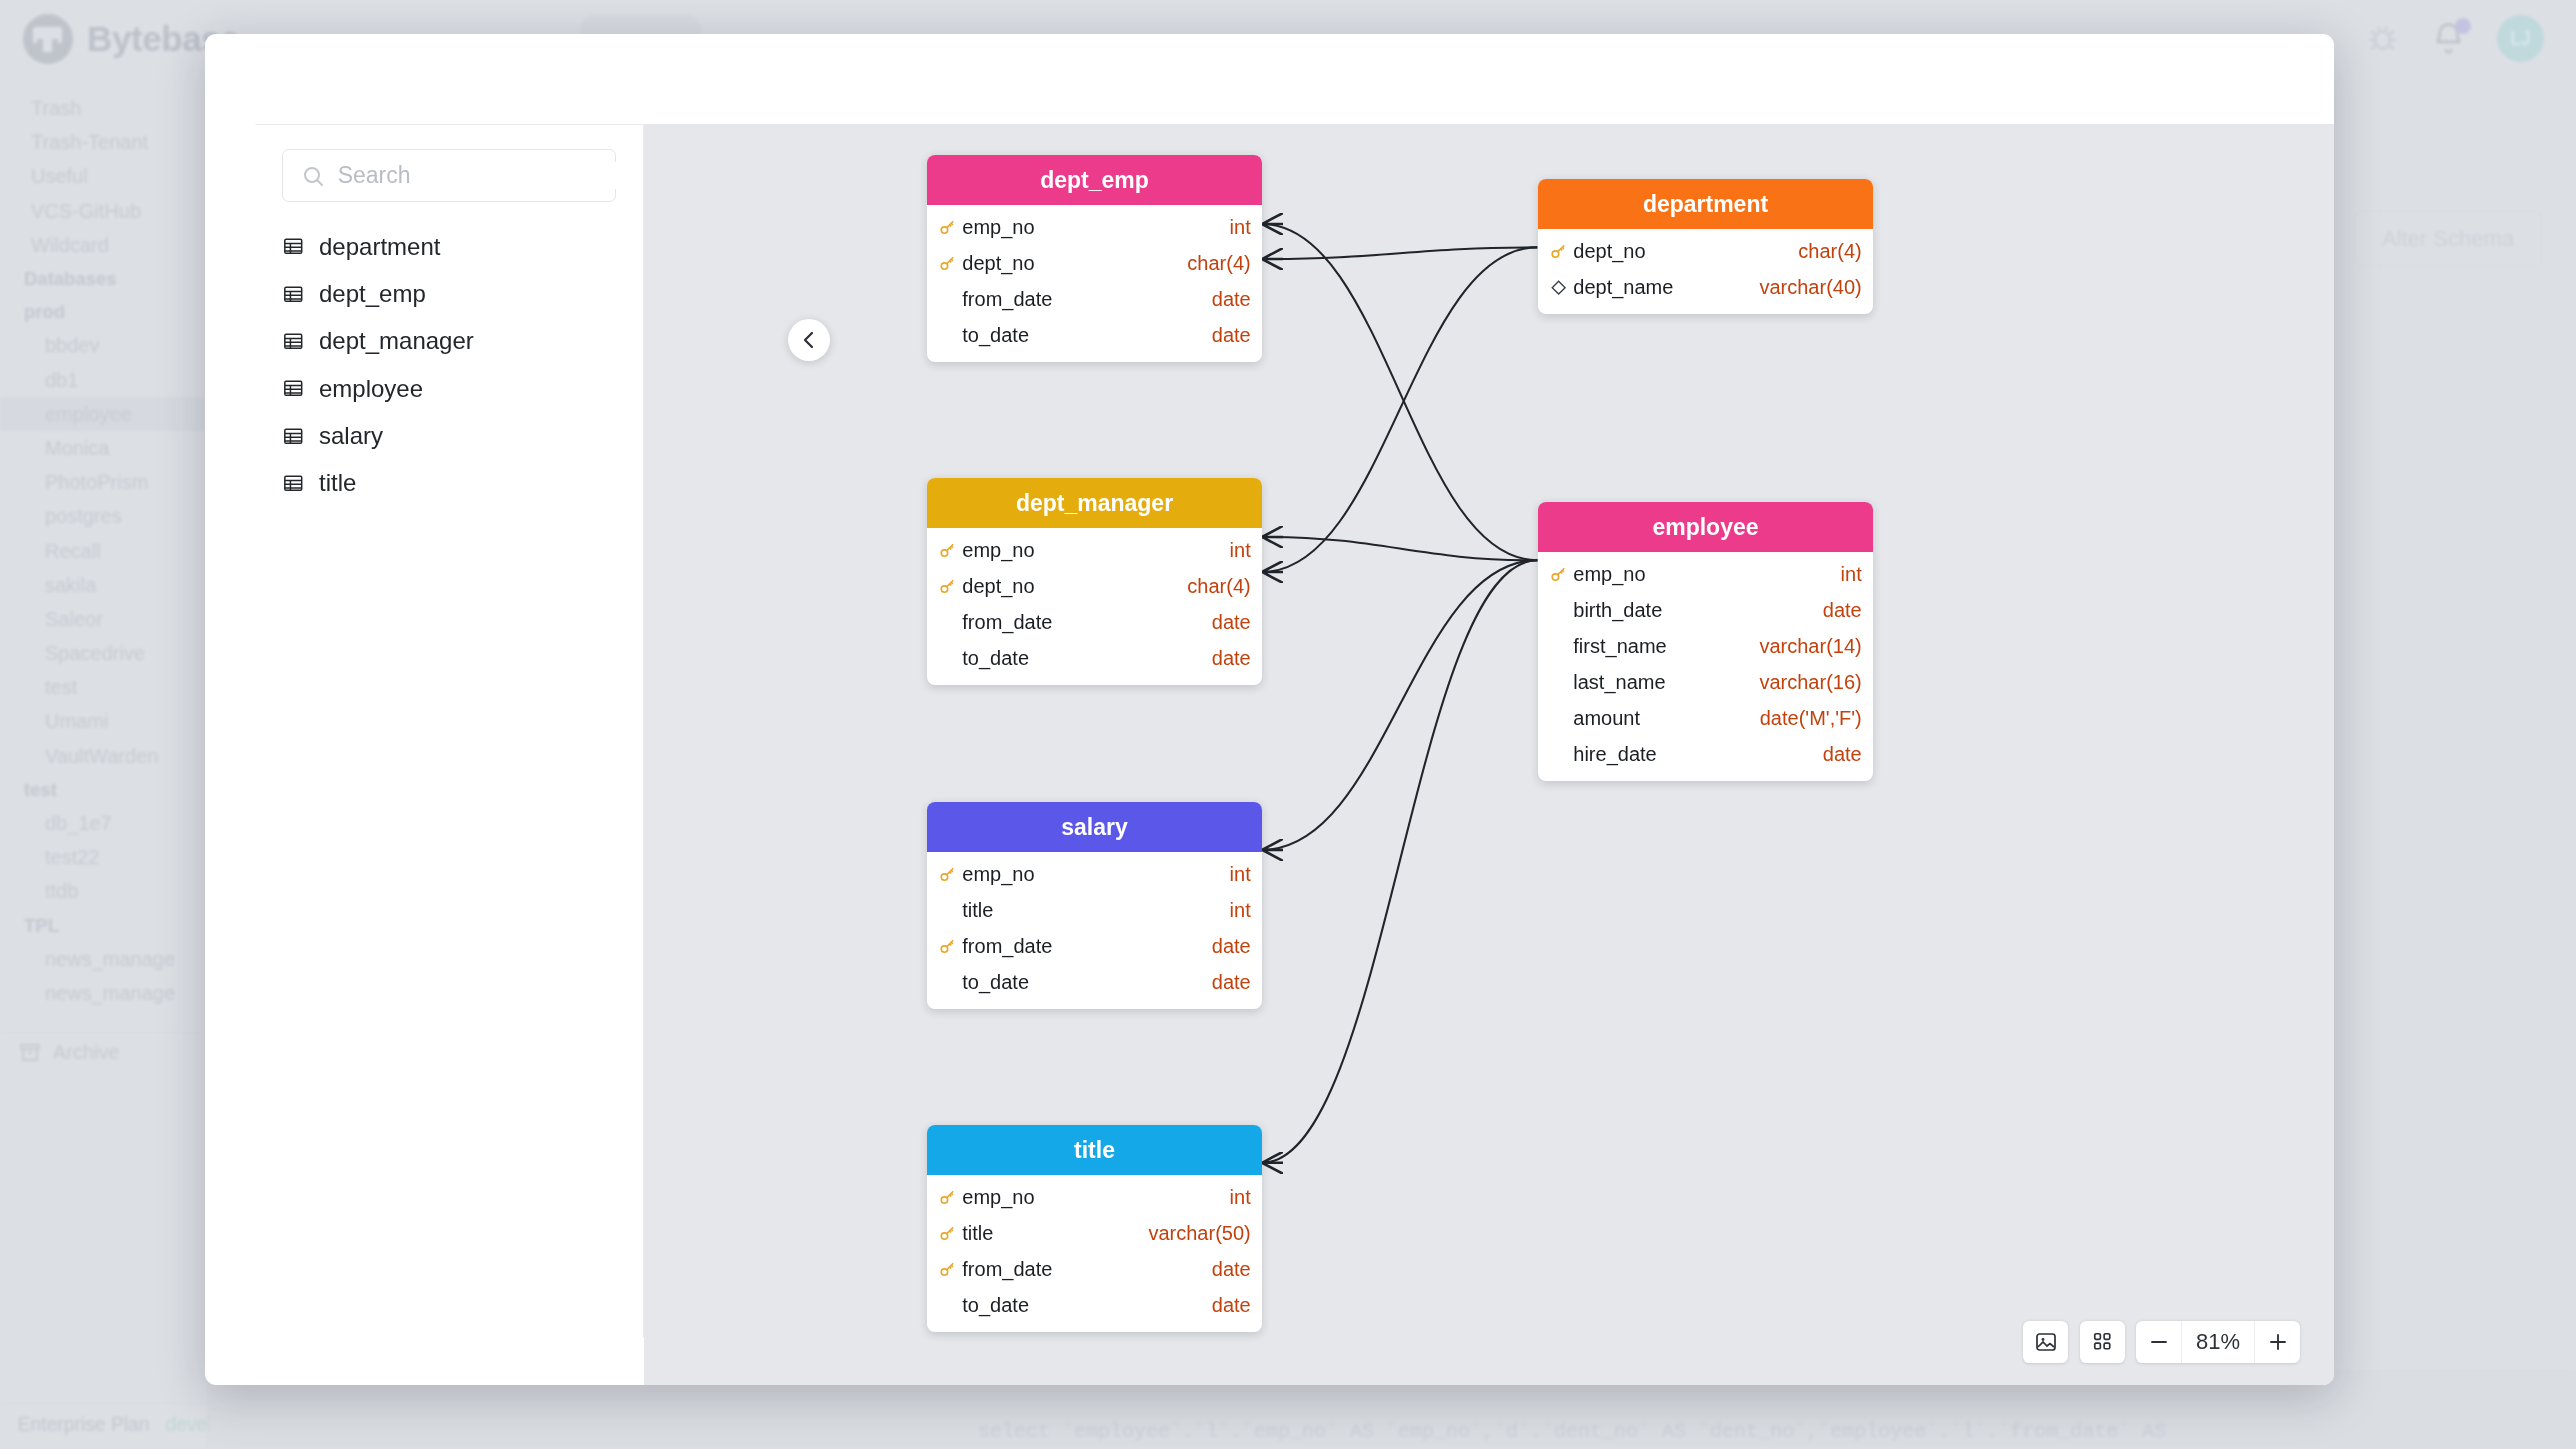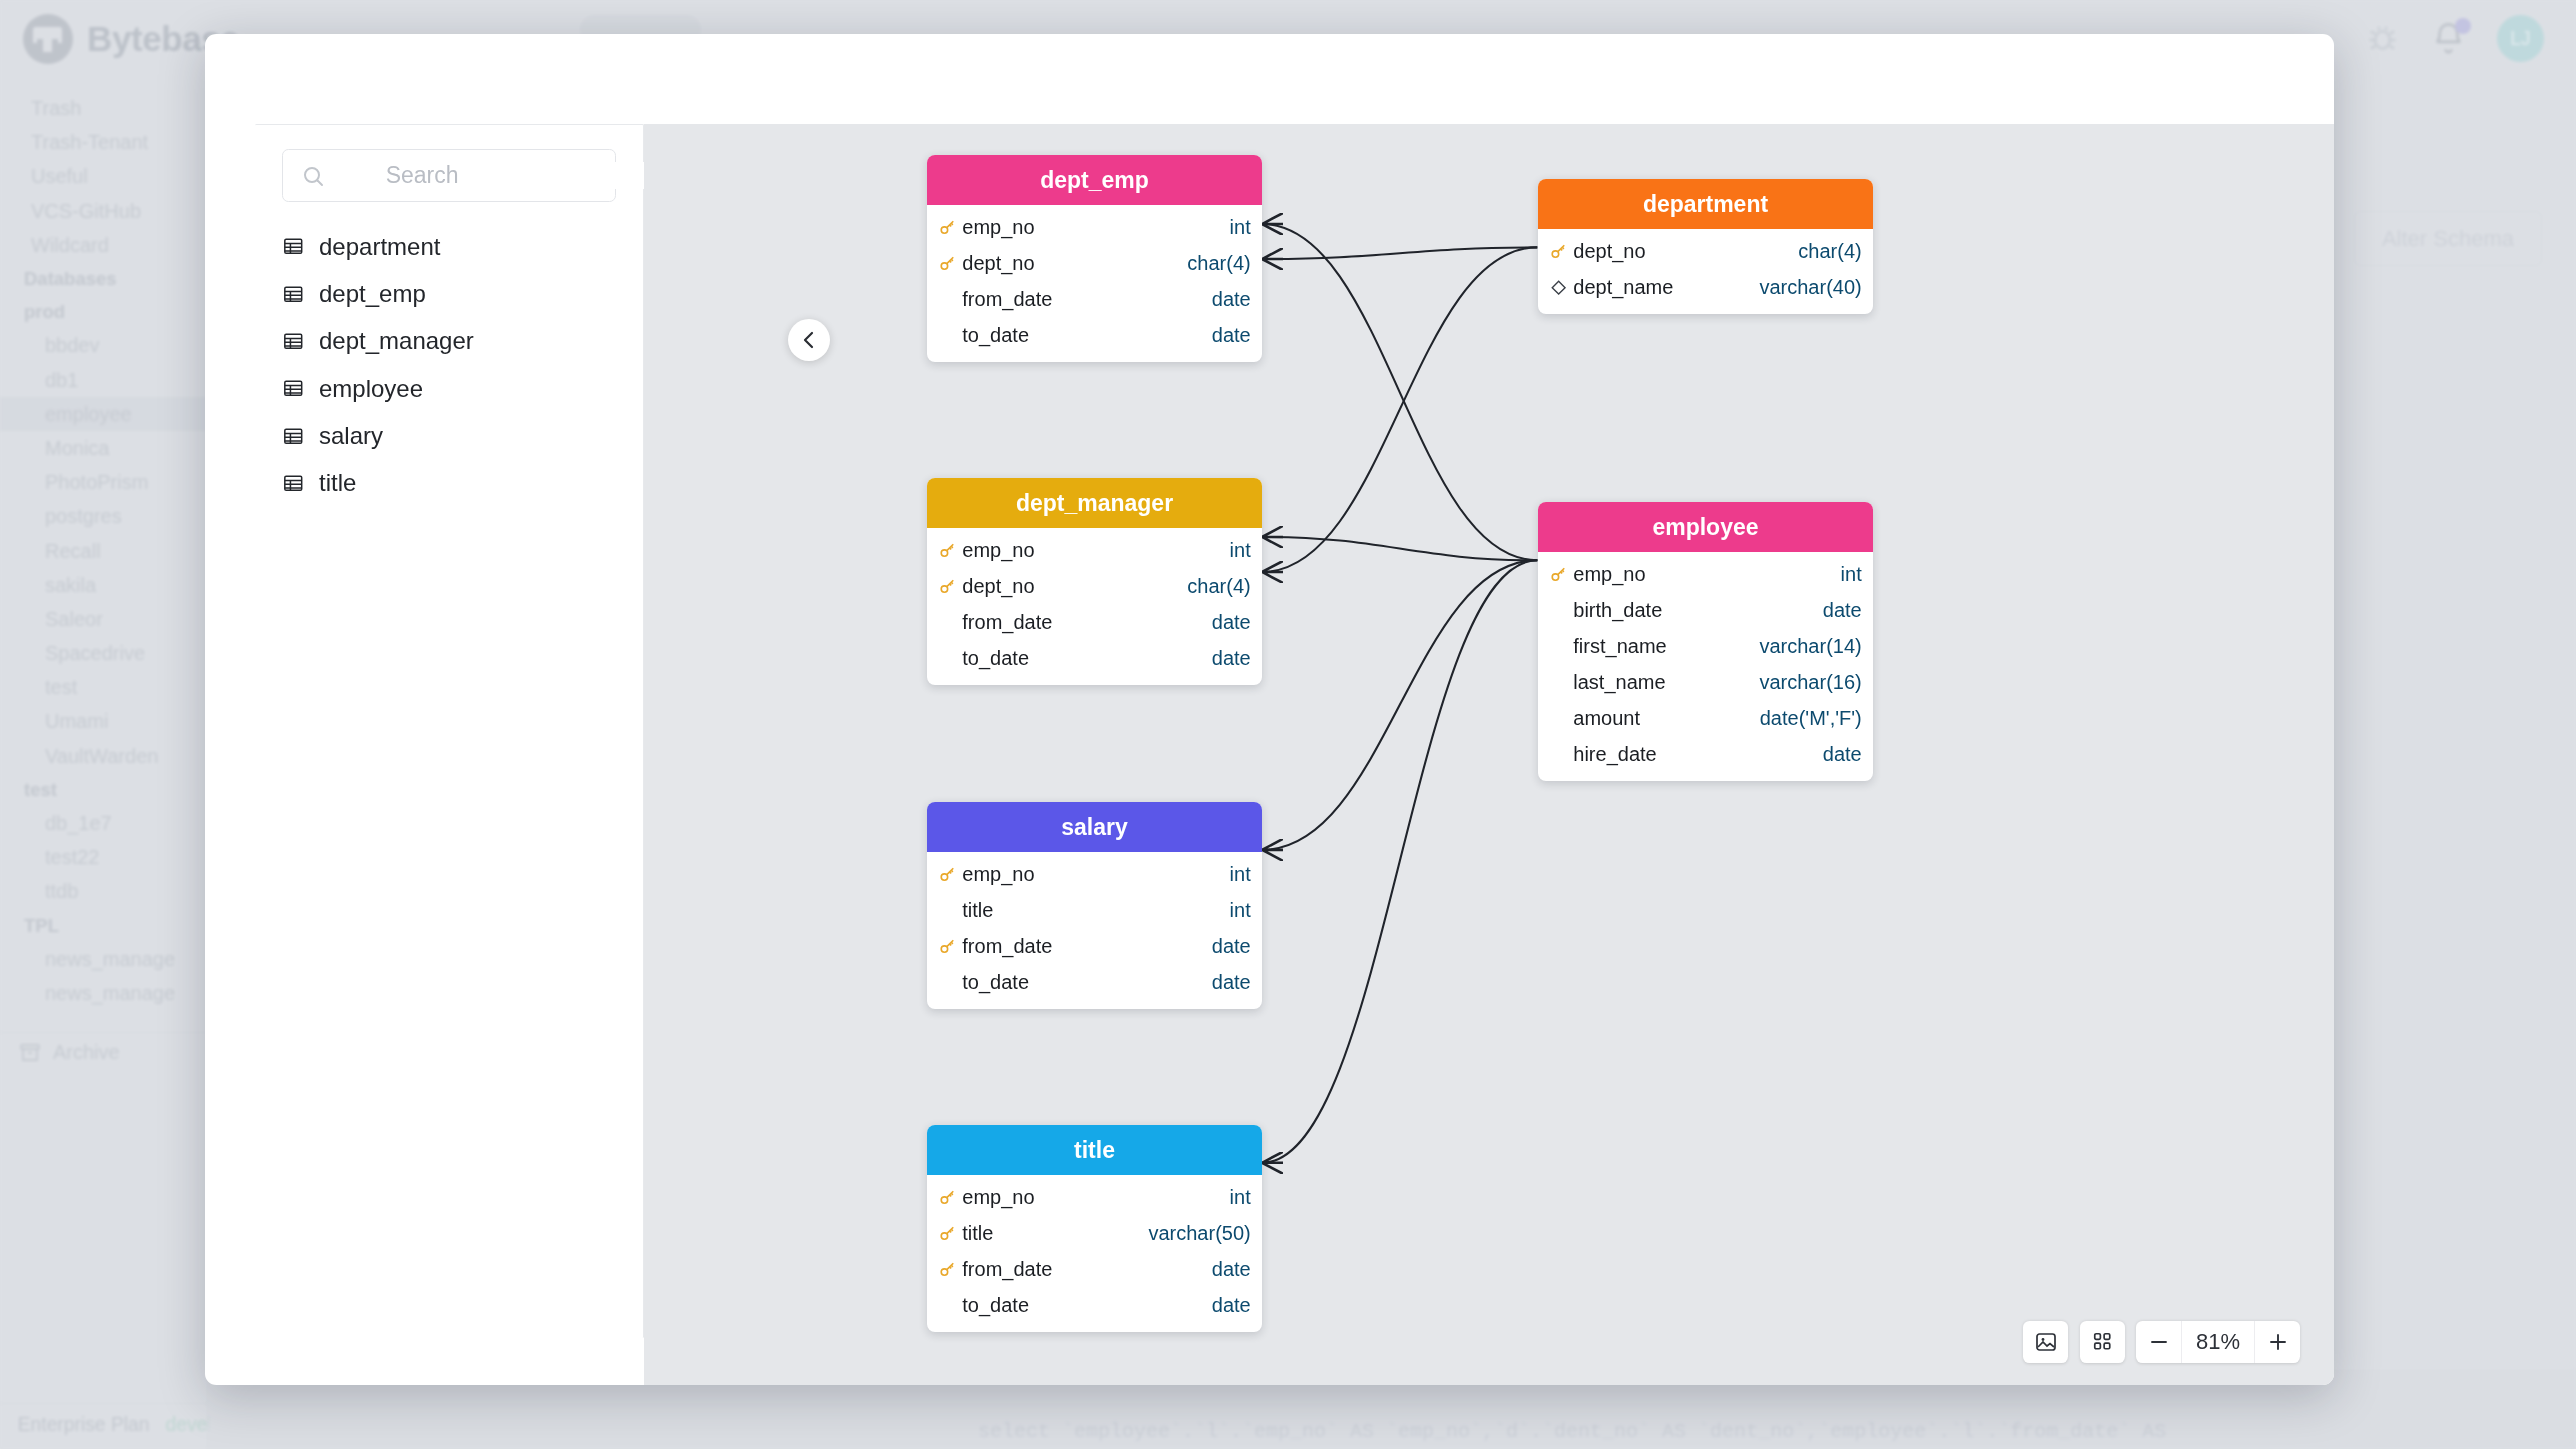--- a/index.html
+++ b/index.html
@@ -126,21 +126,20 @@
   .search-box {
     display: flex; align-items: center; gap: 13px;
     height: 53px; padding: 0 17.7px;
     border: 0.8px solid #e3e5e9; border-radius: 6.4px;
   }
   .search-box svg { flex: 0 0 auto; }
   .search-input {
     flex: 1; border: none; outline: none;
     font-size: 23px; color: #a16207;
     font-family: "Liberation Sans", sans-serif;
-    margin-left: 48px;
   }
   .search-input::placeholder { color: #b9bdc4; }
   .table-list { padding: 14.5px 0 0 0; }
   .table-item {
     display: flex; align-items: center; gap: 14.5px;
     padding: 9.7px 0 9.7px 27px;
     font-size: 24px; color: #23262b; cursor: pointer;
   }
 
   .collapse-btn {
@@ -173,21 +172,21 @@
     color: #fff; font-size: 23px; font-weight: 700;
   }
   .node-rows { padding: 4.8px 0 8px 0; }
   .node-row {
     display: flex; align-items: center;
     height: 36px; padding: 0 11.3px 0 11.3px;
     font-size: 20px;
   }
   .row-icon { width: 24px; flex: 0 0 24px; display: flex; align-items: center; }
   .row-name { color: #1b1e23; text-align: right; }
-  .row-type { margin-left: auto; color: #0c4a6e; }
+  .row-type { margin-left: auto; color: #c2410c; }
 
   
   .canvas-toolbar {
     position: absolute; right: 34px; bottom: 22.5px;
     display: flex; align-items: flex-end; gap: 11.3px; z-index: 6;
   }
   .tb-btn {
     width: 45px; height: 42px; background: #fff; border-radius: 6.4px;
     box-shadow: 0 0.8px 3.2px rgba(0,0,0,.13);
     display: flex; align-items: center; justify-content: center;

